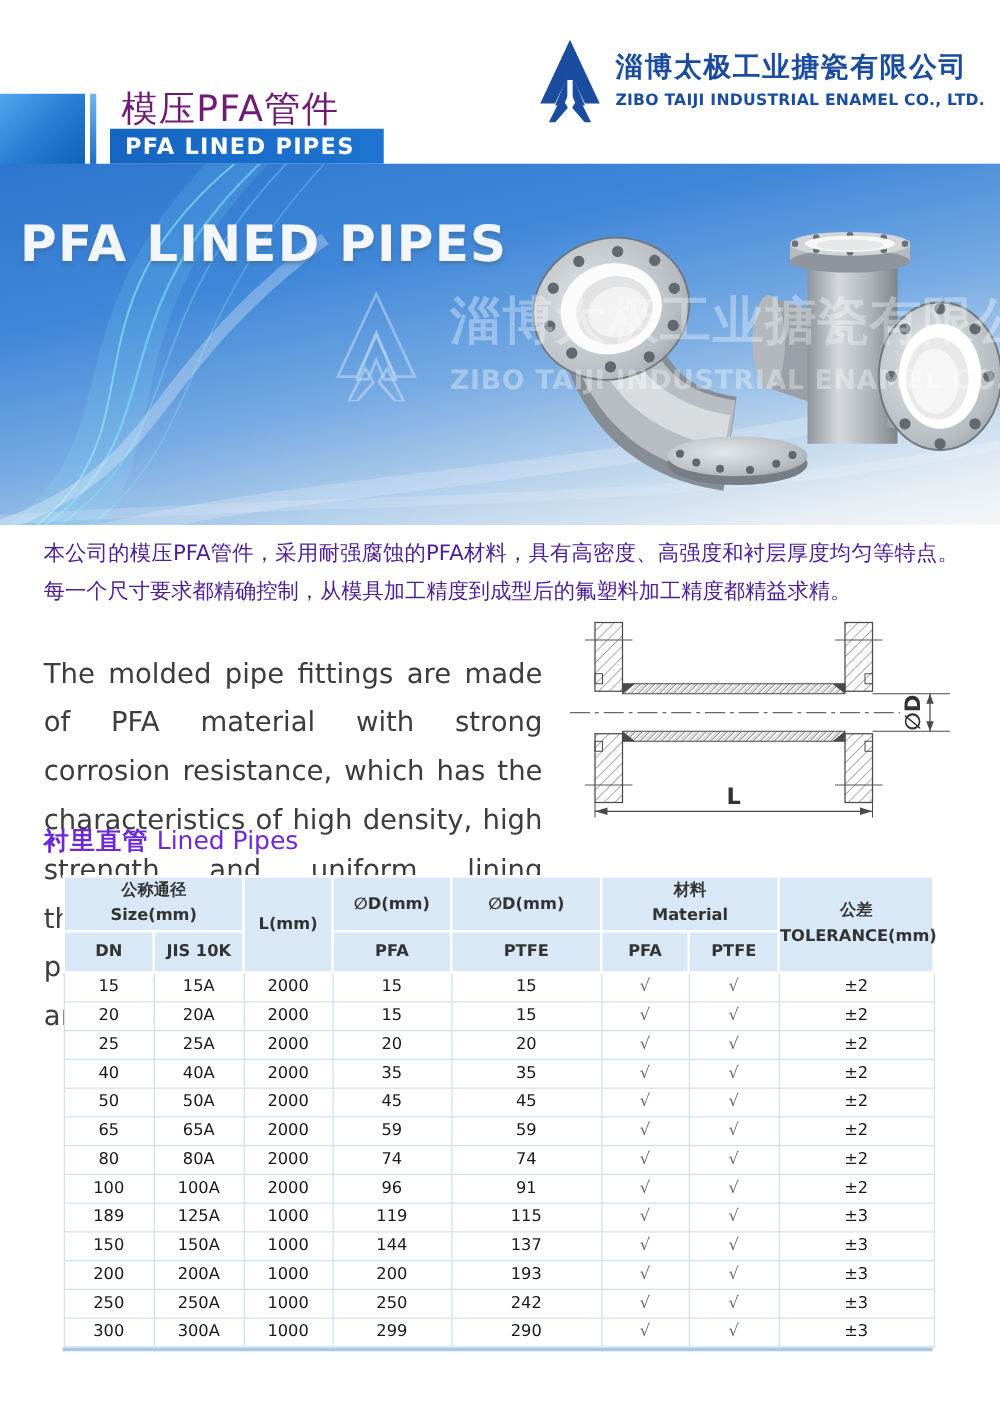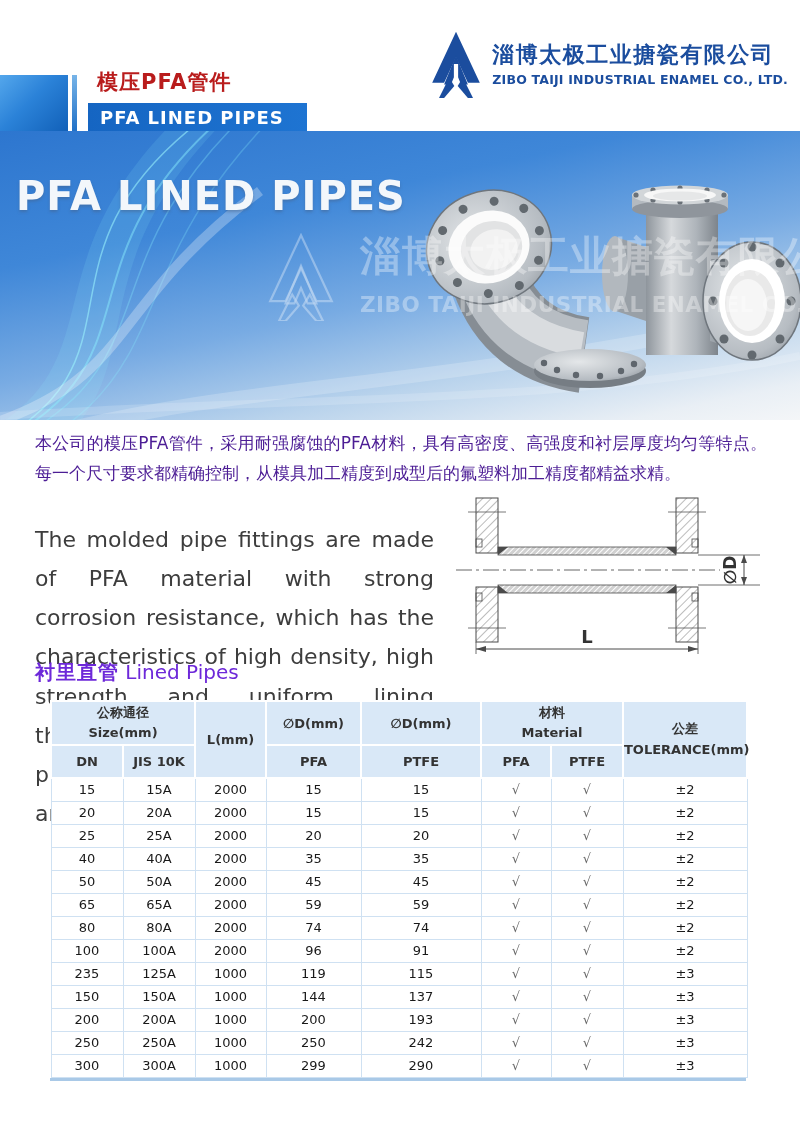--- a/index.html
+++ b/index.html
@@ -13,22 +13,22 @@
   
   .logo-block { position:absolute; top:30px; right:12px; display:flex; align-items:center; }
   .logo-mark { width:52px; height:68px; margin-right:10px; }
   .company-names { display:flex; flex-direction:column; }
   .company-cn { font-size:22px; font-weight:bold; color:#1b4d9e; letter-spacing:1.5px; line-height:1.25; }
   .company-en { font-size:12.5px; font-weight:bold; color:#1b4d9e; letter-spacing:.2px; margin-top:3px; }
   .deco-square { position:absolute; left:0; top:75px; width:68px; height:57px;
     background:linear-gradient(135deg,#54a7ec 0%,#2b82d8 45%,#1160b8 100%); }
   .deco-bar { position:absolute; left:72px; top:75px; width:5px; height:57px;
     background:linear-gradient(180deg,#77b4e8,#1f6fc6); }
-  .doc-title-cn { position:absolute; left:97px; top:68px; font-size:21px; font-weight:bold;
-    color:#b91c1c; letter-spacing:1px; }
+  .doc-title-cn { position:absolute; left:97px; top:68px; font-size:29px; font-weight:normal;
+    color:#701a75; letter-spacing:1px; }
   .doc-title-bar { position:absolute; left:88px; top:103px; width:219px; height:28px;
     background:linear-gradient(90deg,#1565c2,#1e74d2); display:flex; align-items:center; }
   .doc-title-en { color:#fff; font-size:18px; font-weight:bold; letter-spacing:1px; padding-left:12px; }
   
   .banner { position:absolute; left:0; top:131px; width:800px; height:289px; overflow:hidden;
     background:linear-gradient(168deg,#2d76cf 0%,#3f87d8 30%,#78abe3 55%,#b9d3ec 75%,#e9eff5 92%,#f4f6f8 100%); }
   .banner svg.waves { position:absolute; left:0; top:0; }
   .banner-headline { position:absolute; left:16px; top:42px; font-size:40px; font-weight:bold;
     letter-spacing:1px; color:#f3f7fb; text-shadow:0 2px 3px rgba(70,95,130,.45); }
   .watermark { position:absolute; left:268px; top:98px; width:532px; color:rgba(255,255,255,.34); }
@@ -370,21 +370,21 @@
     <td>100</td>
     <td>100A</td>
     <td>2000</td>
     <td>96</td>
     <td>91</td>
     <td class="chk">√</td>
     <td class="chk">√</td>
     <td>±2</td>
   </tr>
           <tr>
-    <td>235</td>
+    <td>189</td>
     <td>125A</td>
     <td>1000</td>
     <td>119</td>
     <td>115</td>
     <td class="chk">√</td>
     <td class="chk">√</td>
     <td>±3</td>
   </tr>
           <tr>
     <td>150</td>

